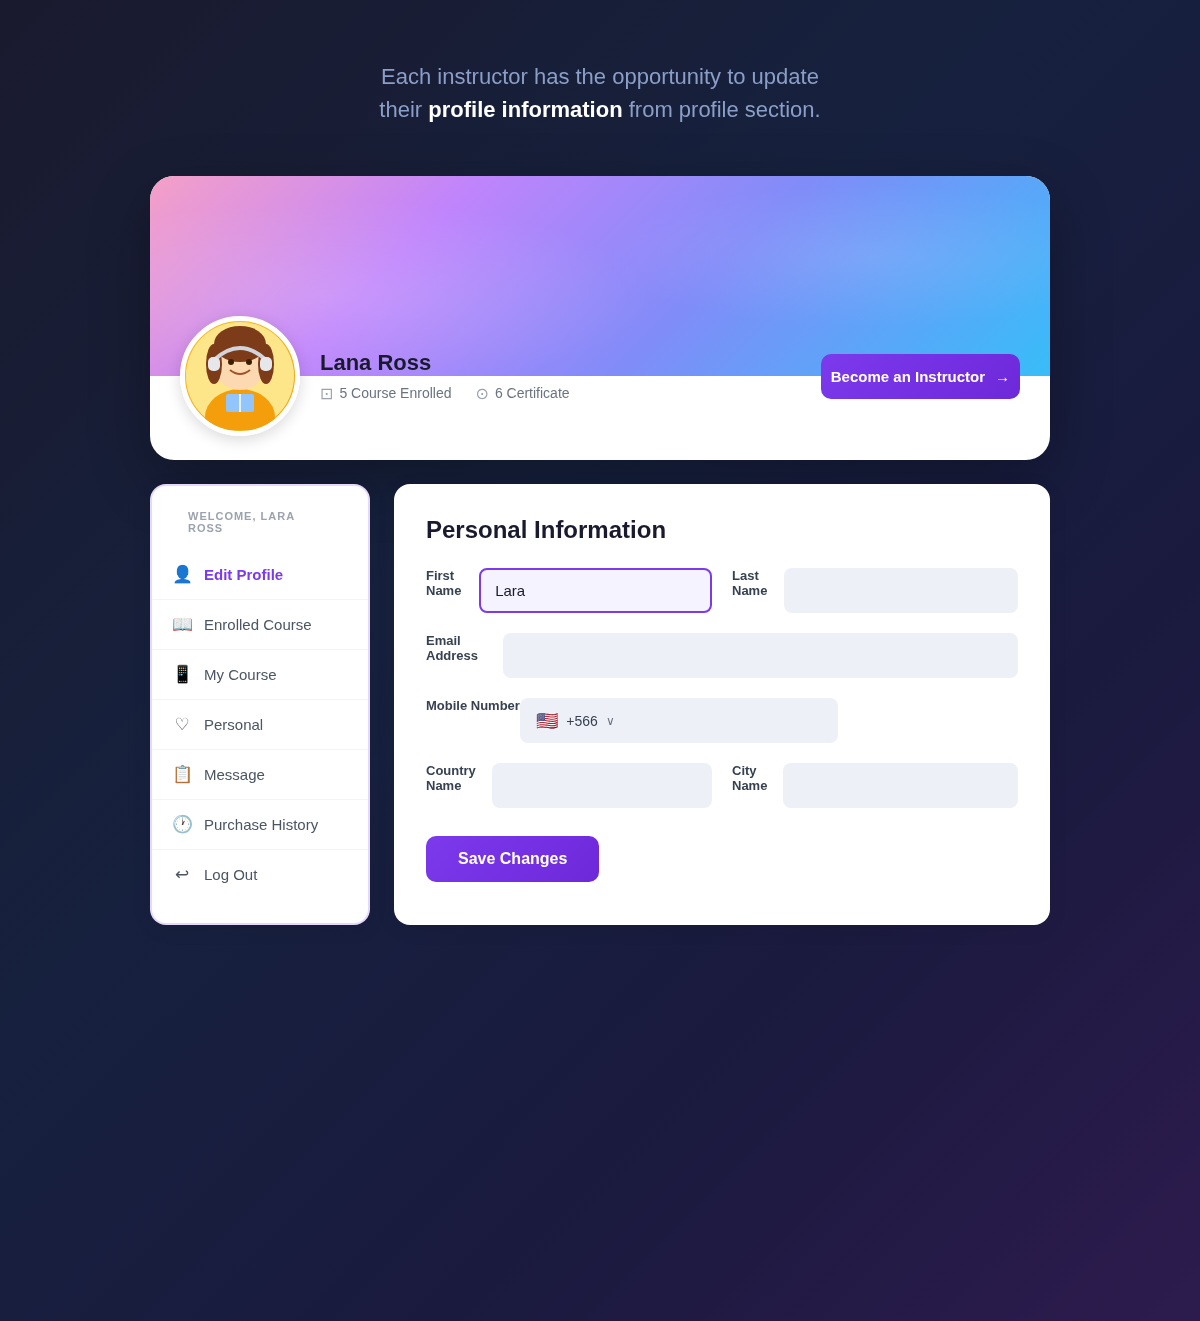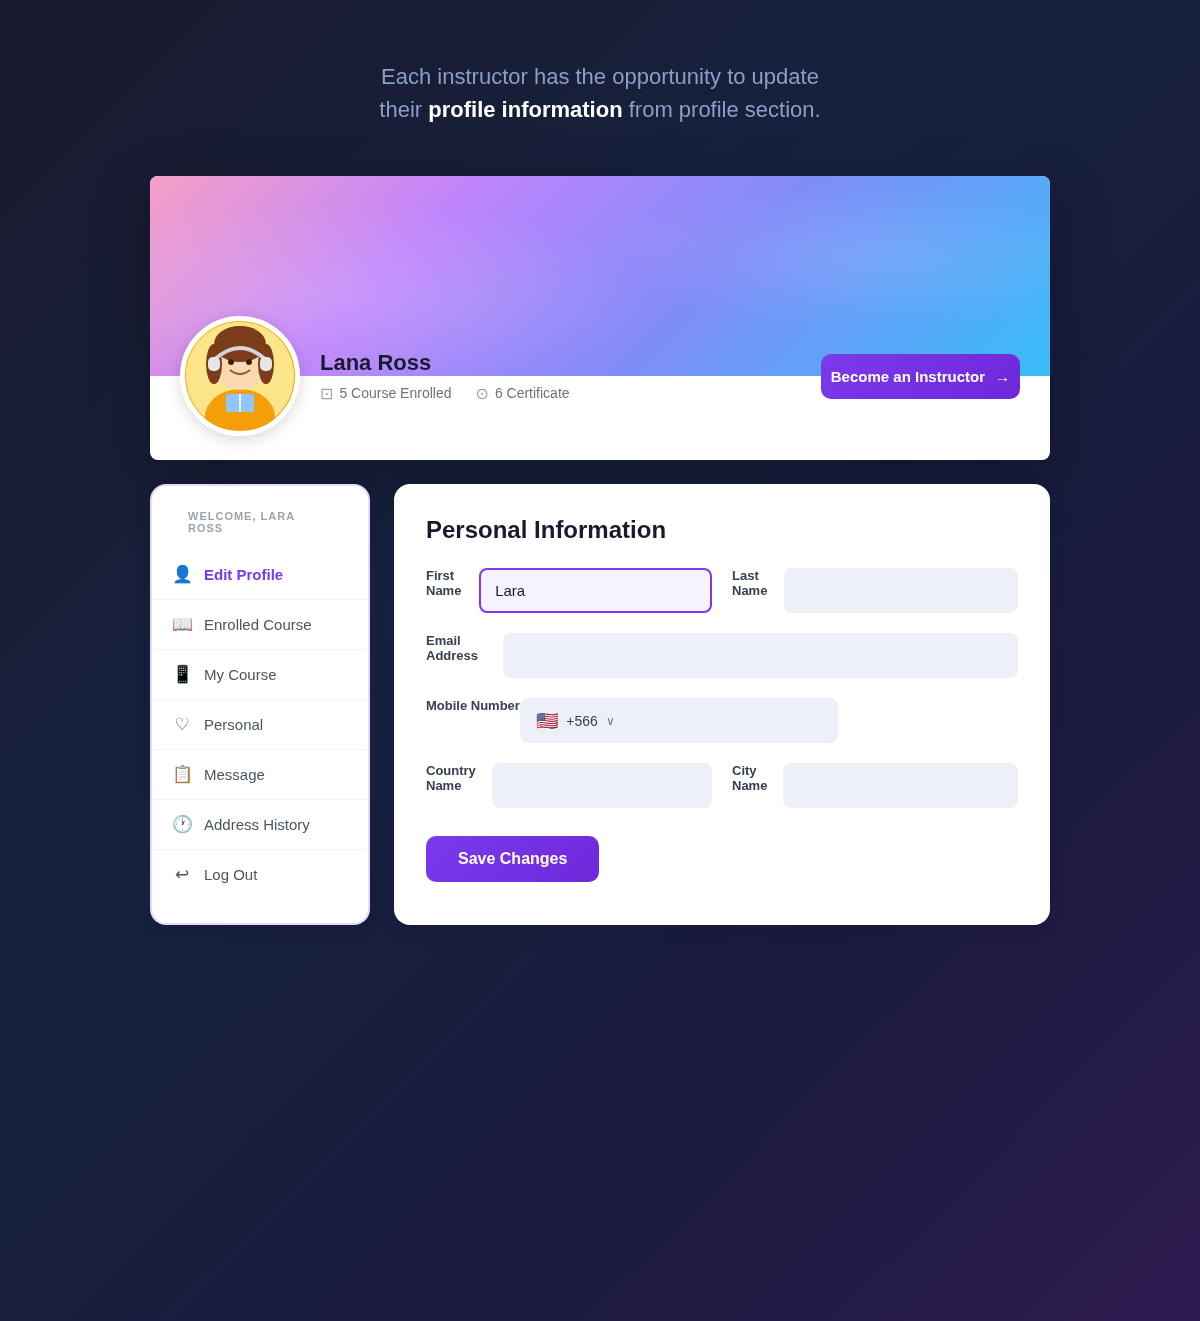--- a/index.html
+++ b/index.html
@@ -35,21 +35,21 @@
       line-height: 1.5;
     }
 
     .page-subtitle strong {
       color: #ffffff;
       font-weight: 700;
     }
 
     .main-card {
       background: #ffffff;
-      border-radius: 8px;
+      border-radius: 24px;
       width: 100%;
       max-width: 900px;
       overflow: hidden;
       box-shadow: 0 20px 60px rgba(0,0,0,0.3);
       margin-bottom: 24px;
     }
 
     .profile-banner {
       width: 100%;
       height: 200px;
@@ -395,21 +395,21 @@
       </li>
       <li>
         <a class="sidebar-nav-item">
           <span class="nav-icon">📋</span>
           <span>Message</span>
         </a>
       </li>
       <li>
         <a class="sidebar-nav-item">
           <span class="nav-icon">🕐</span>
-          <span>Address History</span>
+          <span>Purchase History</span>
         </a>
       </li>
       <li>
         <a class="sidebar-nav-item">
           <span class="nav-icon">↩</span>
           <span>Log Out</span>
         </a>
       </li>
     </ul>
   </aside>

